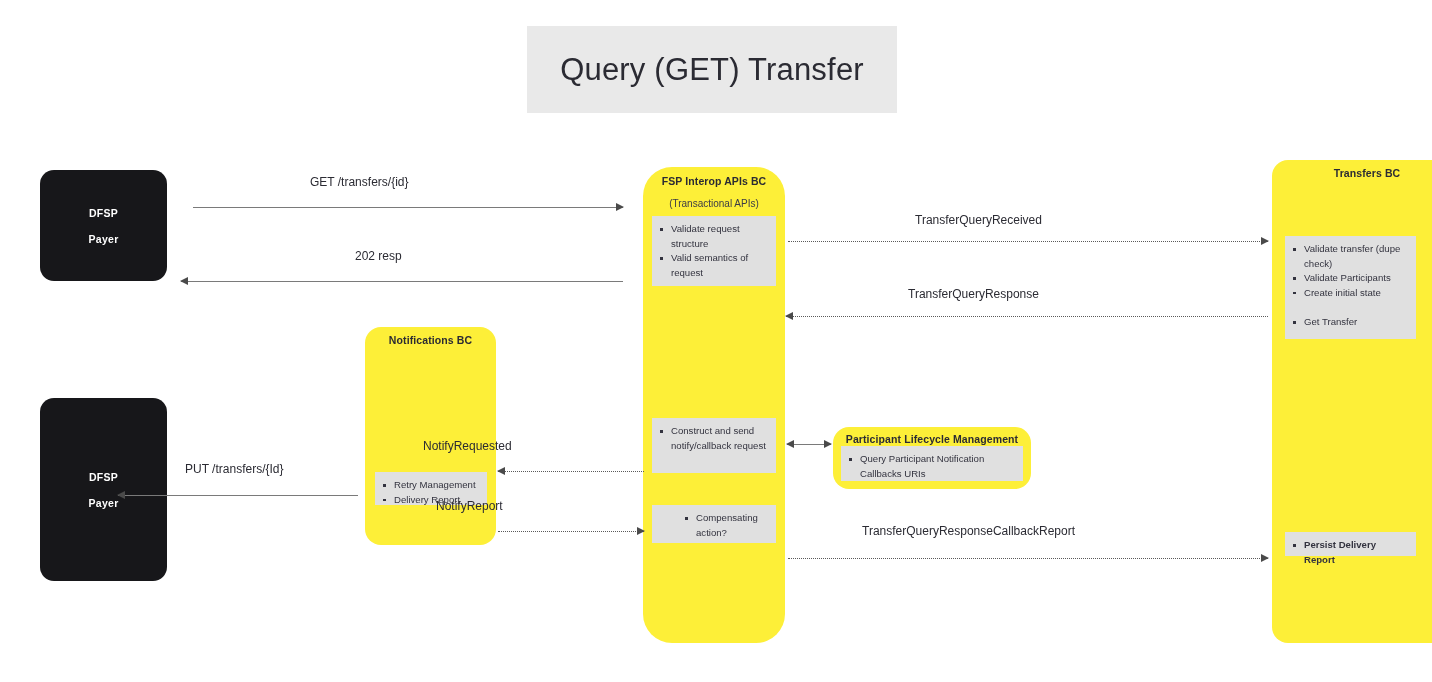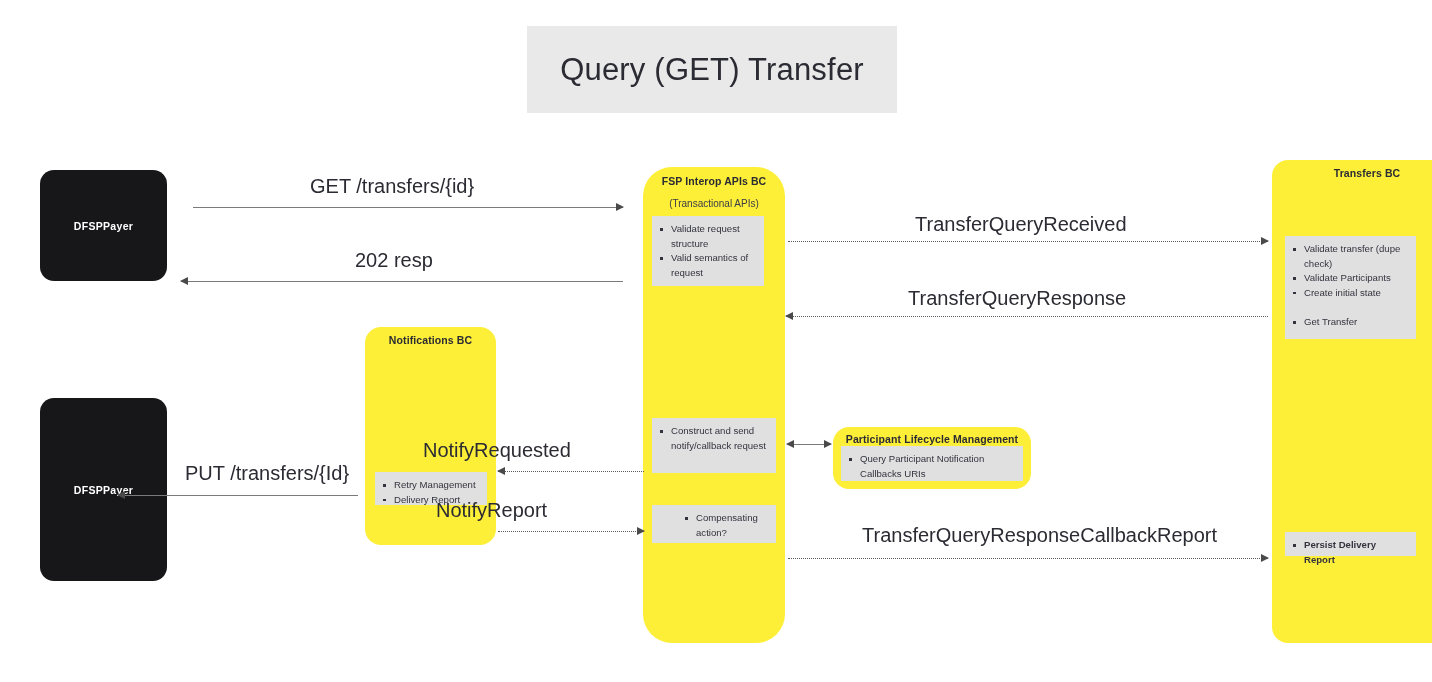--- a/index.html
+++ b/index.html
@@ -39,21 +39,21 @@
     font-weight: 400;
     letter-spacing: 0.2px;
   }
 
   
   .actor {
     position: absolute;
     background: #17171a;
     border-radius: 14px;
     display: flex;
-    flex-direction: row;
+    flex-direction: column;
     align-items: center;
     justify-content: center;
     color: #ffffff;
   }
   .actor .ln {
     font-size: 10.5px;
     font-weight: 700;
     line-height: 26px;
     letter-spacing: 0.3px;
   }
@@ -111,21 +111,21 @@
     content: "";
     position: absolute;
     left: 2px;
     top: 6px;
     width: 2.5px;
     height: 2.5px;
     background: #33333f;
   }
 
   
-  #note-fsp-1 { left: 652px; top: 216px; width: 112px; height: 70px; }
+  #note-fsp-1 { left: 652px; top: 216px; width: 124px; height: 70px; }
   #note-fsp-2 { left: 652px; top: 418px; width: 124px; height: 55px; }
   #note-fsp-3 { left: 652px; top: 505px; width: 124px; height: 38px; padding-left: 31px; }
   
   #note-tr-1  { left: 1285px; top: 236px; width: 131px; height: 79px; }
   #note-tr-2  { left: 1285px; top: 309px; width: 131px; height: 30px; }
   #note-tr-3  { left: 1285px; top: 532px; width: 131px; height: 24px; font-weight: bold; }
   
   #note-nt-1  { left: 375px; top: 472px; width: 112px; height: 33px; }
   
   #note-plm-1 { left: 841px; top: 446px; width: 182px; height: 35px; }
@@ -156,21 +156,21 @@
     right: -1px;
     border-left: 8px solid #4a4a4a;
   }
   .flow .head.left {
     left: -1px;
     border-right: 8px solid #4a4a4a;
   }
   .flow-label {
     position: absolute;
     white-space: nowrap;
-    font-size: 20px;
+    font-size: 12px;
     color: #2b2b33;
     text-align: center;
   }
 
   
   #flow-get        { left: 193px;  top: 207px; width: 430px; }
   #flow-202        { left: 181px;  top: 281px; width: 442px; }
   #flow-tqrecv     { left: 788px;  top: 241px; width: 480px; }
   #flow-tqresp     { left: 786px;  top: 316px; width: 482px; }
   #flow-tqrcr      { left: 788px;  top: 558px; width: 480px; }

